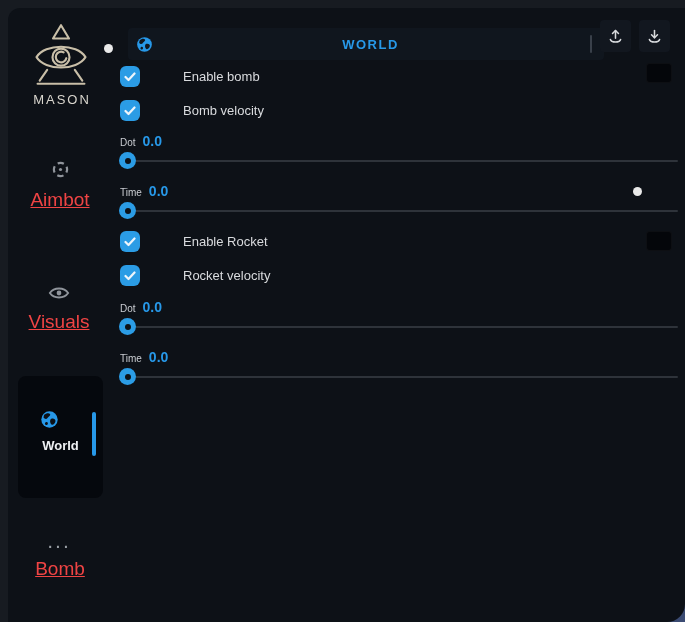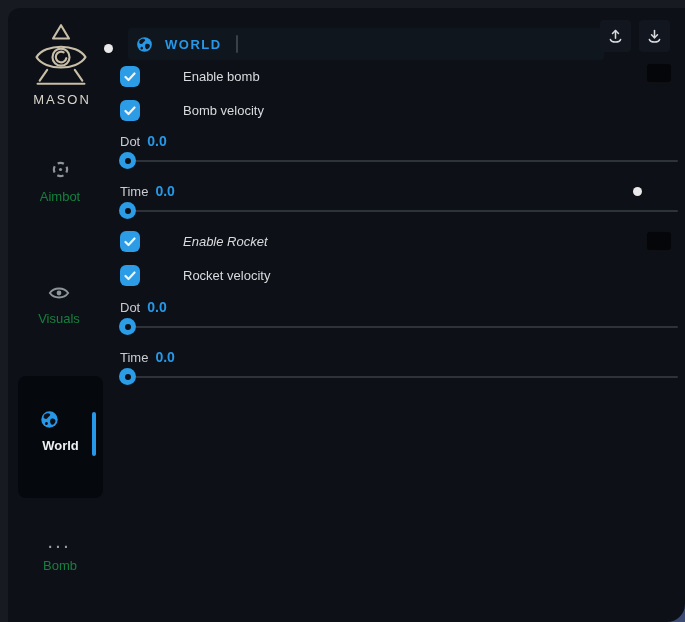--- a/index.html
+++ b/index.html
@@ -13,29 +13,29 @@
     position:absolute; right:0; bottom:0; width:90px; height:75px;
     background:linear-gradient(135deg,#26334e 0%,#3c4c74 100%);
     z-index:0;
   }
   .panel {
     position:absolute; left:8px; top:8px; width:677px; height:614px;
     background:#0d1117;
     border-radius:12px 0 18px 0;
     z-index:1;
   }
-  .abs { position:absolute; }
+  .abs { position:absolute;justify-content:space-between; }
 
   
   .brand-label {
     left:14px; top:84px; width:80px; text-align:center;
     color:#d9d6ce; font-size:13px; font-weight:normal; letter-spacing:2px;
   }
   .side-item { width:84px; text-align:center; cursor:pointer; }
-  .side-item .lbl { display:block; margin-top:6px; color:#15803d; font-size:13px; }
+  .side-item .lbl { display:block; margin-top:6px; color:#ef4444; font-size:19px;text-decoration:underline; }
   .side-item svg { display:inline-block; }
   .world-tile {
     left:10px; top:368px; width:85px; height:122px;
     background:#05080d; border-radius:8px;
   }
   .world-bar {
     left:84px; top:404px; width:4px; height:44px;
     background:#2798e8; border-radius:2px;
   }
   .world-lbl { left:10px; top:430px; width:85px; text-align:center;
@@ -66,21 +66,21 @@
   .checkbox {
     width:20px; height:21px; border-radius:6px; background:#2b9ce5;
     display:flex; align-items:center; justify-content:center; cursor:pointer;
   }
   .cb-label { color:#d9dbde; font-size:13px;margin-left:30px; }
   .keybind-box {
     width:26px; height:20px; background:#04060a; border-radius:4px;
     border:1px solid rgba(255,255,255,0.04); cursor:pointer;
   }
   .slider-label { display:flex; gap:7px; align-items:baseline; }
-  .slider-label .sl-name { color:#c9ccd1; font-size:13px; }
+  .slider-label .sl-name { color:#c9ccd1; font-size:10px; }
   .slider-label .sl-value { color:#2798e8; font-size:14px; font-weight:bold; }
   .slider-track {
     left:120px; width:550px; height:2px; background:#2e333a; border-radius:1px;
   }
   .slider-thumb {
     width:17px; height:17px; border-radius:50%; background:#2b9ce5;
     display:flex; align-items:center; justify-content:center; cursor:pointer;
   }
   .slider-thumb .thumb-dot { width:6px; height:6px; border-radius:50%; background:#0d1117; }
 </style>
@@ -203,21 +203,21 @@
   <div class="abs slider-label" style="left:112px; top:175px;">
     <span class="sl-name">Time</span>
     <span class="sl-value">0.0</span>
   </div>
   <div class="abs slider-track" style="top:202px;"></div>
   <div class="abs slider-thumb" style="left:111px; top:194px;">
     <span class="thumb-dot"></span>
   </div>
   <div class="abs white-dot" style="left:625px; top:179px;"></div>
 
-  <div class="abs cb-row" style="left:112px; top:223px;font-style:italic;">
+  <div class="abs cb-row" style="left:112px; top:223px;">
     <span class="checkbox">
       <svg width="12" height="10" viewBox="0 0 12 10">
         <polyline points="1.5,5 4.5,8 10.5,1.5" fill="none" stroke="#eef5fb" stroke-width="2.2" stroke-linecap="round" stroke-linejoin="round"></polyline>
       </svg>
     </span>
     <span class="cb-label">Enable Rocket</span>
   </div>
   <div class="abs keybind-box" style="left:638px; top:223px;"></div>
 
   <div class="abs cb-row" style="left:112px; top:257px;">

